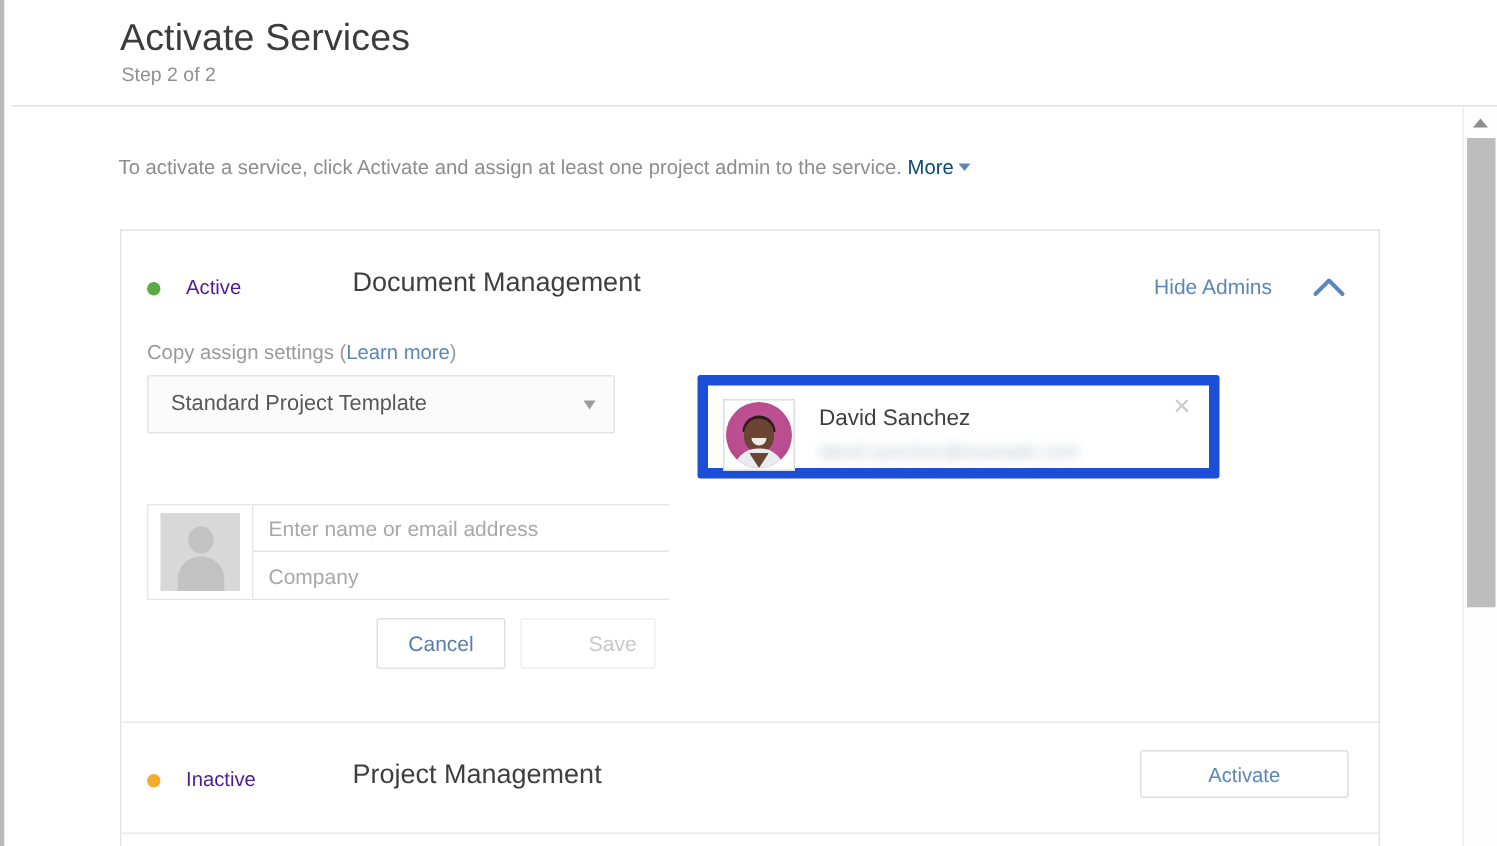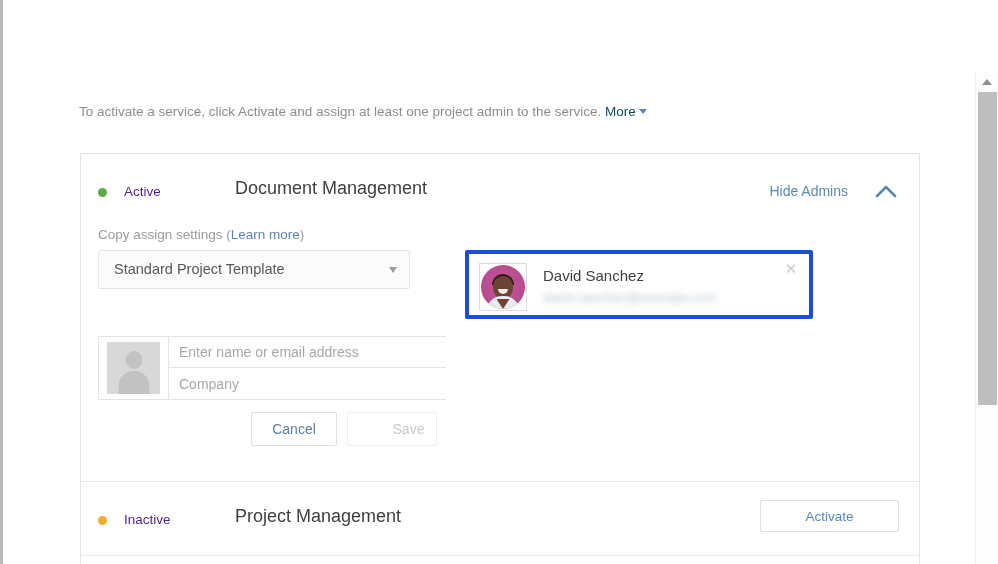--- a/index.html
+++ b/index.html
@@ -203,21 +203,21 @@
     border-right: 4px solid transparent;
     border-top: 6px solid #9c9c9c;
   }
 
   
   .admin-chip {
     position: absolute;
     left: 384px; top: 96px;
     width: 348px; height: 69px;
     background: #ffffff;
-    border: 4px solid #1d4ed8;
+    border: 7px solid #1d4ed8;
     border-radius: 2px;
   }
   .admin-avatar {
     position: absolute;
     left: 10px; top: 9px;
     width: 48px; height: 48px;
     border: 1px solid #dcdcdc;
     background: #ffffff;
     padding: 1px;
   }
@@ -425,20 +425,24 @@
   }
 </style>
 </head>
 <body>
 
 <div id="app">
 
   <div class="left-rail"></div>
   <div class="left-rail-inner"></div>
 
+  <div class="page-header">
+    <div class="page-title">Activate Services</div>
+    <div class="page-subtitle">Step 2 of 2</div>
+  </div>
 
   <div class="scroll-body">
 
     <div class="intro-text">
       <span>To activate a service, click Activate and assign at least one project admin to the service.</span>
       <span class="more-link">
         <span>More</span><span class="more-caret"></span>
       </span>
     </div>
 

